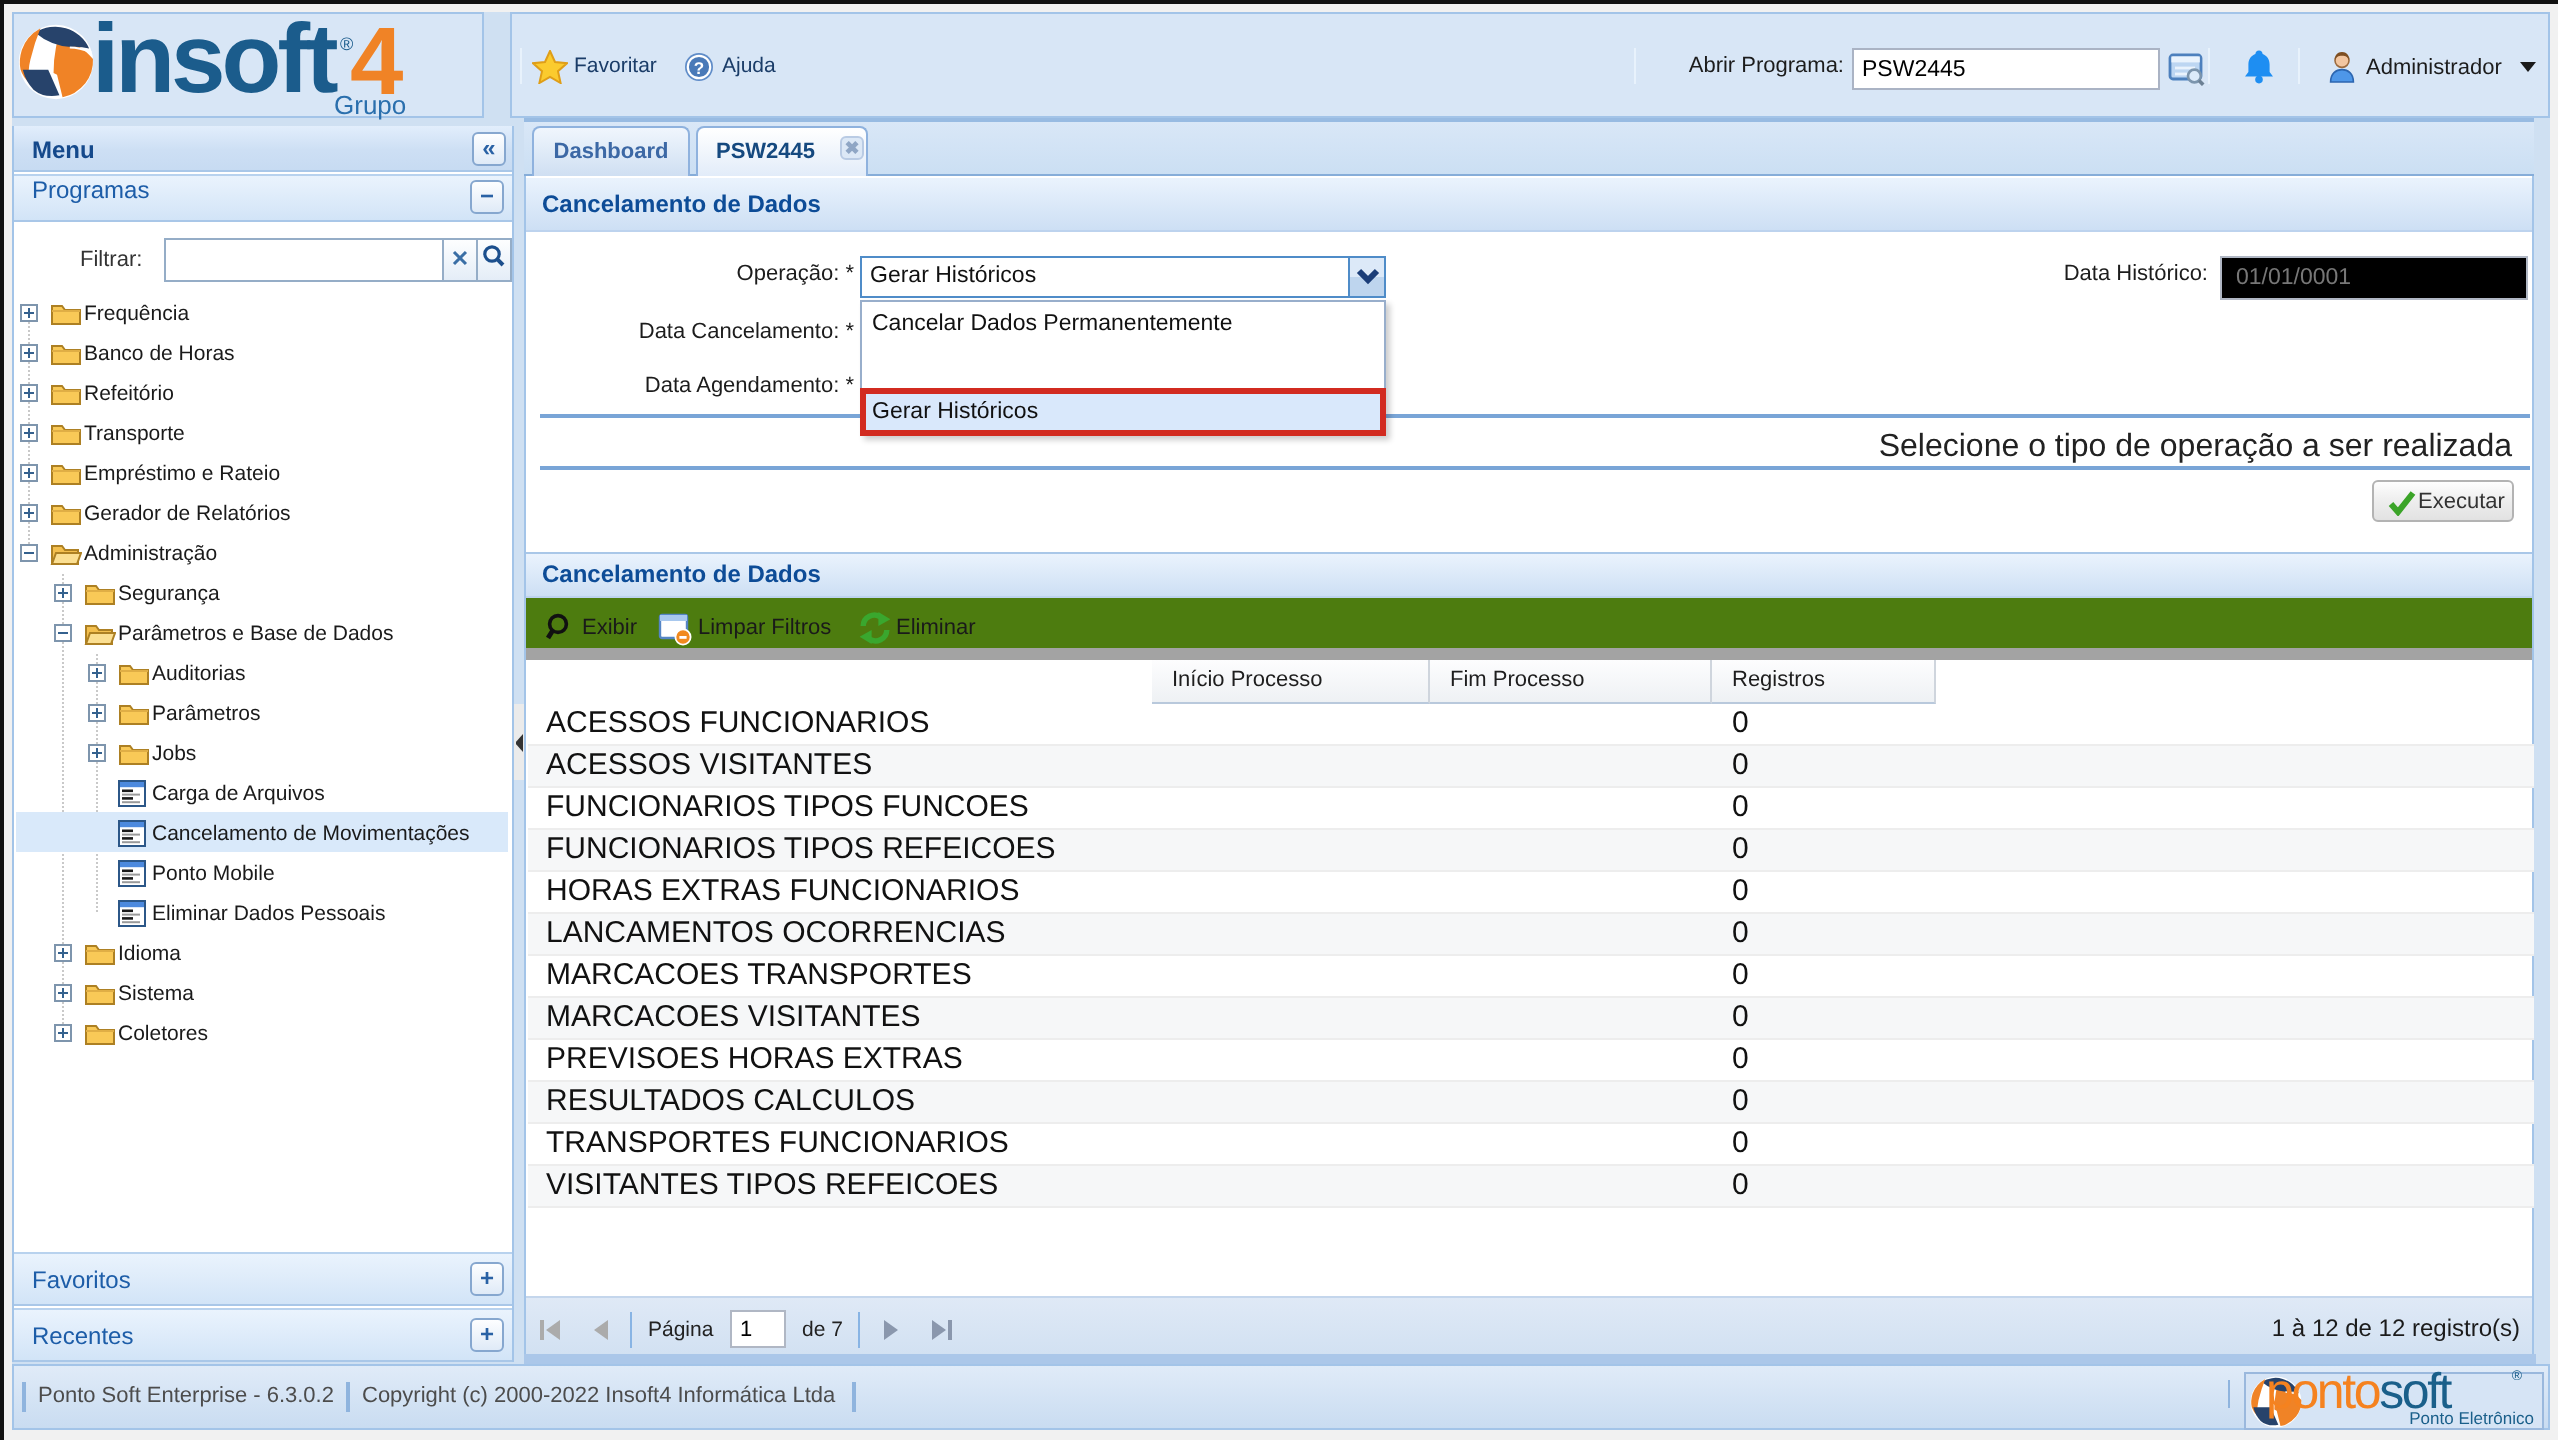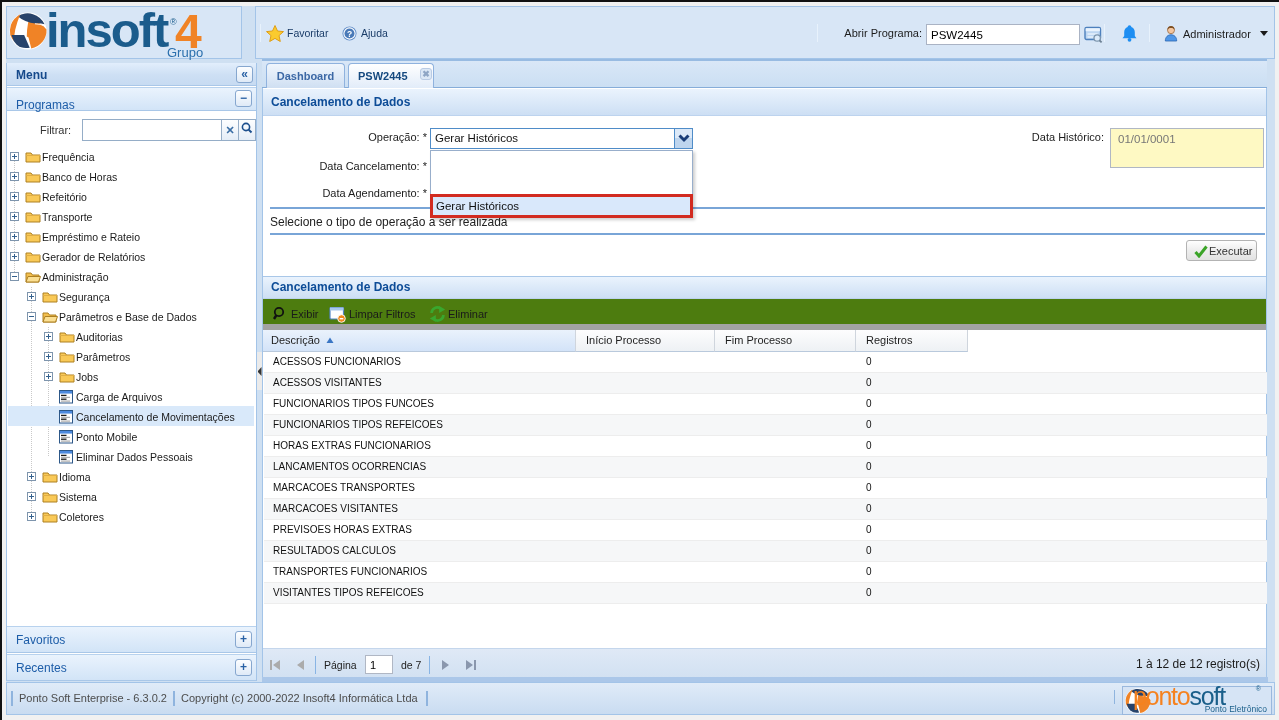--- a/index.html
+++ b/index.html
@@ -20,21 +20,21 @@
 #mainpanel{left:262px;top:59px;width:1005px;height:622px;background:#fff;border:1px solid #a3c4e8;border-top:2px solid #98bbe2}
 #tabstrip{left:262px;top:59px;width:1005px;height:29px;background:linear-gradient(#d9e7f7,#cbdff3);border-top:2px solid #98bbe2;border-bottom:1px solid #86add9}
 .tab{position:absolute;top:4px;height:25px;border:1px solid #8fb2de;border-bottom:none;border-radius:4px 4px 0 0;font-size:11px;font-weight:bold;text-align:center}
 #tab1{left:4px;width:79px;background:linear-gradient(#f0f6fd,#cfdff2);color:#3c68a5;line-height:24px}
 #tab2{left:86px;width:86px;background:linear-gradient(#ffffff,#e2ecf9);color:#15497f;line-height:24px;text-align:left;padding-left:9px}
 #tabx{position:absolute;left:71px;top:4px;width:12px;height:12px;border:1px solid #b9cbe4;border-radius:3px;background:#dce8f6;color:#8fa6c5;font-size:9px;line-height:10px;text-align:center;font-weight:bold}
 .phdr{position:absolute;left:0;width:1003px;height:27px;background:linear-gradient(#eaf3fd,#cddff4);border-bottom:1px solid #bdd3ee;font-size:12px;font-weight:bold;color:#0d4c97;line-height:26px;padding-left:8px}
 .flabel{position:absolute;font-size:11px;color:#1c1c1c;text-align:right}
 .tbar{position:absolute;left:0;width:1003px;background:#4d7c0f;border-bottom:6px solid #a3a3a3}
 .gridhdr{position:absolute;font-size:11px;color:#1e1e1e;background:linear-gradient(#fdfdfe,#eef1f4);border-right:1px solid #cfd5dd;border-bottom:1px solid #b9c9dc;height:22px;line-height:21px;padding-left:8px}
-.grow{position:absolute;left:1px;width:1003px;height:21px;font-size:10px;color:#111;line-height:20px;border-bottom:1px solid #ededed}
+.grow{position:absolute;left:1px;width:1003px;height:21px;font-size:15px;color:#111;line-height:20px;border-bottom:1px solid #ededed}
 .galt{background:#f6f7f8}
 .gcell{position:absolute;top:0;height:21px;line-height:20px}
 #footer{left:6px;top:682px;width:1269px;height:33px;background:linear-gradient(#e0ebf8,#c9dcf1);border:1px solid #a3c4e8;font-size:11px;color:#4c4c4c}
 .treerow{position:absolute;height:20px;line-height:20px;font-size:10.5px;color:#1a1a1a;white-space:nowrap}
 .expander{position:absolute;top:5px;width:9px;height:9px;background:#fff;border:1px solid #7e95ad}
 .expander i{position:absolute;background:#34618e}
 .exh{left:1px;top:3px;width:5px;height:1px}
 .exv{left:3px;top:1px;width:1px;height:5px}
 select,input{font-family:"Liberation Sans",sans-serif}
 </style></head>
@@ -93,21 +93,21 @@
     </svg></div>
 <div class="abs" style="left:1183px;top:28px;font-size:11px;color:#1c1c1c">Administrador</div>
 <div class="abs" style="left:1260px;top:31px;width:0;height:0;border:4px solid transparent;border-top:5px solid #1a1a1a"></div>
 
 <div class="abs" id="sidebar"></div>
 <div class="abs hdrgrad" style="left:7px;top:63px;width:249px;height:23px">
   <div style="font-size:12px;font-weight:bold;color:#15498b;padding:5px 0 0 9px">Menu</div>
 </div>
 <div class="sqbtn" style="left:236px;top:66px">«</div>
 <div class="abs acc" style="left:7px;top:87px;width:249px;height:24px">
-    <div class="acctext" style="padding:10px 0 0 9px">Programas</div>
+    <div class="acctext" style="padding:0 0 0 9px">Programas</div>
   </div>
 <div class="sqbtn" style="left:235px;top:90px">−</div>
 <div class="abs" style="left:40px;top:124px;font-size:11px;color:#333">Filtrar:</div>
 <input class="abs" style="left: 82px; top: 119px; width: 140px; height: 22px; border: 1px solid rgb(149, 173, 199); font-size: 11px;">
 <div class="abs" style="left:222px;top:119px;width:17px;height:22px;border:1px solid #95adc7;border-left:none;background:linear-gradient(#fdfeff,#e4edf7);color:#3a6ea5;font-weight:bold;font-size:11px;text-align:center;line-height:20px">✕</div>
 <div class="abs" style="left:239px;top:119px;width:17px;height:22px;border:1px solid #95adc7;border-left:none;background:linear-gradient(#fdfeff,#e4edf7)"><svg width="15" height="18" viewBox="0 0 15 18">
       <circle cx="7" cy="7" r="3.6" fill="none" stroke="#1c4f8d" stroke-width="1.6"></circle>
       <line x1="9.6" y1="9.6" x2="12.5" y2="12.5" stroke="#1c4f8d" stroke-width="2"></line>
     </svg></div>
 <div id="tree" class="abs" style="left:7px;top:145px;width:248px;height:480px">
@@ -312,24 +312,24 @@
 
 <div class="abs" style="left:430px;top:128px;width:263px;height:21px;border:1px solid #4f8cc8;background:#fff">
   <div style="font-size:11.5px;color:#111;padding:3px 0 0 4px">Gerar Históricos</div>
   <div style="position:absolute;right:0;top:0;width:18px;height:19px;background:linear-gradient(#dce9f8 50%,#bed5ee 50%);border-left:1px solid #4f8cc8">
     <svg width="18" height="19">
         <path d="M4.5 6.5 L9 11 L13.5 6.5" fill="none" stroke="#1a3d78" stroke-width="3"></path>
       </svg>
   </div>
 </div>
 <div class="flabel" style="left:940px;top:131px;width:164px">Data Histórico:</div>
-<div class="abs" style="left:1110px;top:128px;width:154px;height:40px;border:1px solid #b0b7c4;background:#fef9c3;font-size:11.5px;color:#777;padding:4px 0 0 7px">01/01/0001</div>
+<div class="abs" style="left:1110px;top:128px;width:154px;height:22px;border:1px solid #b0b7c4;background:#000000;font-size:11.5px;color:#777;padding:4px 0 0 7px">01/01/0001</div>
 
 <div class="abs" style="left:270px;top:207px;width:995px;height:2px;background:#79a5d7"></div>
-<div class="abs" style="left:270px;top:215px;width:986px;text-align:left;font-size:12px;color:#222">Selecione o tipo de operação a ser realizada</div>
+<div class="abs" style="left:270px;top:215px;width:986px;text-align:right;font-size:16px;color:#222">Selecione o tipo de operação a ser realizada</div>
 <div class="abs" style="left:270px;top:233px;width:995px;height:2px;background:#79a5d7"></div>
 <div class="abs" style="left:1186px;top:240px;width:71px;height:21px;border:1px solid #b3b3b3;border-radius:3px;background:linear-gradient(#fefefe,#efefef 45%,#e2e2e2);font-size:11px;color:#333">
   <svg style="position:absolute;left:7px;top:4px" width="14" height="13" viewBox="0 0 14 13">
       <path d="M1.5 7 L5 11 L12.5 1.5" fill="none" stroke="#3ba428" stroke-width="3"></path>
     </svg>
   <span style="position:absolute;left:22px;top:4px">Executar</span>
 </div>
 
 <div class="abs" style="left:263px;top:276px;width:1003px;height:1px;background:#a9c7e8"></div>
 <div class="abs phdr" style="left:263px;top:277px;height:22px;line-height:21px">Cancelamento de Dados</div>
@@ -348,23 +348,20 @@
   <span style="position:absolute;left:86px;top:9px;font-size:11px;color:#1a1a1a">Limpar Filtros</span>
   <span style="position:absolute;left:166px;top:7px" id="pesqic"><svg width="17" height="16" viewBox="0 0 17 16">
         <path d="M 2.6,7 A 5.6,5.6 0 0 1 11.5,2.6" stroke="#3aa72e" stroke-width="2.7" fill="none"></path>
         <polygon points="10.2,0 16.2,3.6 10.2,7" fill="#3aa72e"></polygon>
         <path d="M 14.4,9 A 5.6,5.6 0 0 1 5.5,13.4" stroke="#3aa72e" stroke-width="2.7" fill="none"></path>
         <polygon points="6.8,16 0.8,12.4 6.8,9" fill="#3aa72e"></polygon>
       </svg></span>
   <span style="position:absolute;left:185px;top:9px;font-size:11px;color:#1a1a1a">Eliminar</span>
 </div>
 <div id="ghdr" class="abs" style="left:263px;top:330px;width:1003px;height:22px">
-    <div class="gridhdr" style="left:0px;top:0;width:313px;background:linear-gradient(#eaf2fc,#d3e3f8)">Descrição <svg width="8" height="7" style="margin-left:3px">
-        <path d="M4 0.5 L7.5 6 L0.5 6 Z" fill="#3a76c4"></path>
-      </svg></div>
     <div class="gridhdr" style="left:313px;top:0;width:139px;padding-left:10px">Início Processo</div>
     <div class="gridhdr" style="left:452px;top:0;width:141px;padding-left:10px">Fim Processo</div>
     <div class="gridhdr" style="left:593px;top:0;width:112px;padding-left:10px">Registros</div>
   </div>
 <div id="grid" class="abs" style="left:263px;top:352px;width:1003px;height:253px">
     <div class="grow" style="top:0px">
       <div class="gcell" style="left:9px">ACESSOS FUNCIONARIOS</div>
       <div class="gcell" style="left:602px">0</div>
     </div>
     <div class="grow galt" style="top:21px">
@@ -453,15 +450,16 @@
         <path d="M 42.5,16.5 Q 35.5,13.6 30,13.6" fill="none" stroke="#fff" stroke-width="1.2"></path>
         <path d="M 13,2.5 Q 5,7 2.2,15 Q 0.3,21 1.5,26.5 Q 3,31 6.5,34 Q 5.5,27 7.2,20.5 Q 9.5,11 13,2.5 Z" fill="#f08326"></path>
         <path d="M 2.8,26.5 L 17.5,26.5 L 24,41.3 Q 15,43 9,38 Q 4.5,33.5 2.8,26.5 Z" fill="#27436b"></path>
       </svg></div>
     <div style="position:absolute;left:10px;top:-5px;font-size:25px;font-weight:normal;letter-spacing:-1.2px;color:#f5821f">ponto<span style="color:#1a5f8a">soft</span></div>
     <div style="position:absolute;right:10px;top:-2px;font-size:7px;color:#1a5f8a">®</div>
     <div style="position:absolute;right:4px;bottom:0px;font-size:8.5px;color:#1a5f8a">Ponto Eletrônico</div>
   </div>
 
 <div class="abs" style="left:430px;top:150px;width:263px;height:68px;background:#fff;border:1px solid #98aecb;box-shadow:2px 2px 3px rgba(0,0,0,.2)">
+  <div style="position:absolute;left:0;top:0;width:261px;height:22px;font-size:11.5px;color:#111;line-height:22px;padding-left:5px">Cancelar Dados Permanentemente</div>
   <div style="position:absolute;left:0;top:44px;width:261px;height:23px;background:#d9e8fb;font-size:11.5px;color:#111;line-height:22px;padding-left:5px">Gerar Históricos</div>
   <div style="position:absolute;left:-1px;top:43px;width:263px;height:24px;border:3px solid #d22b20"></div>
 </div>
 
 </body></html>

